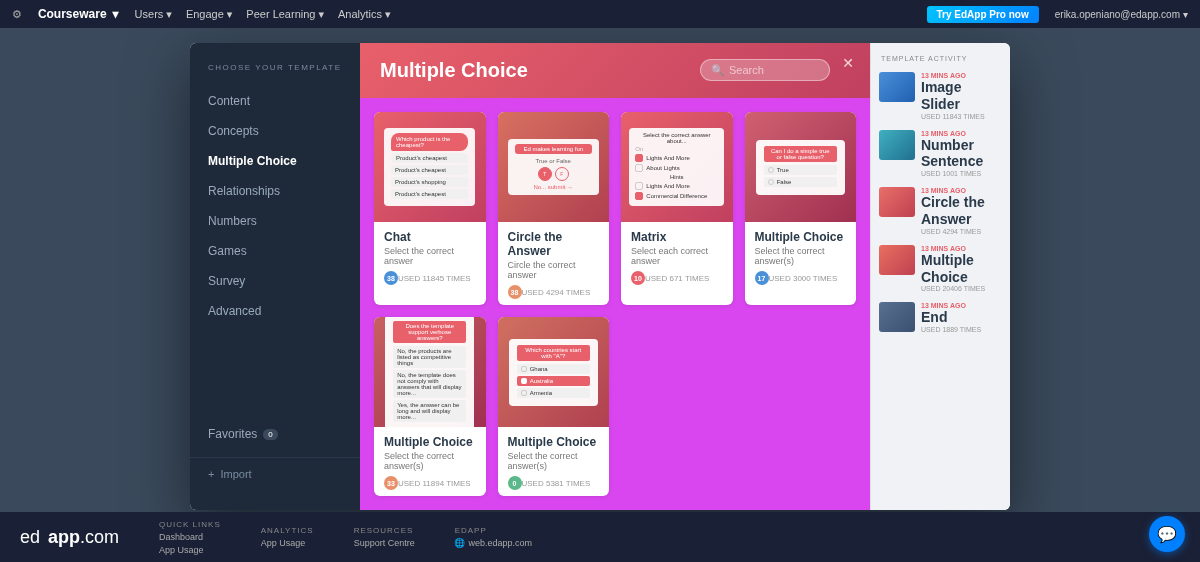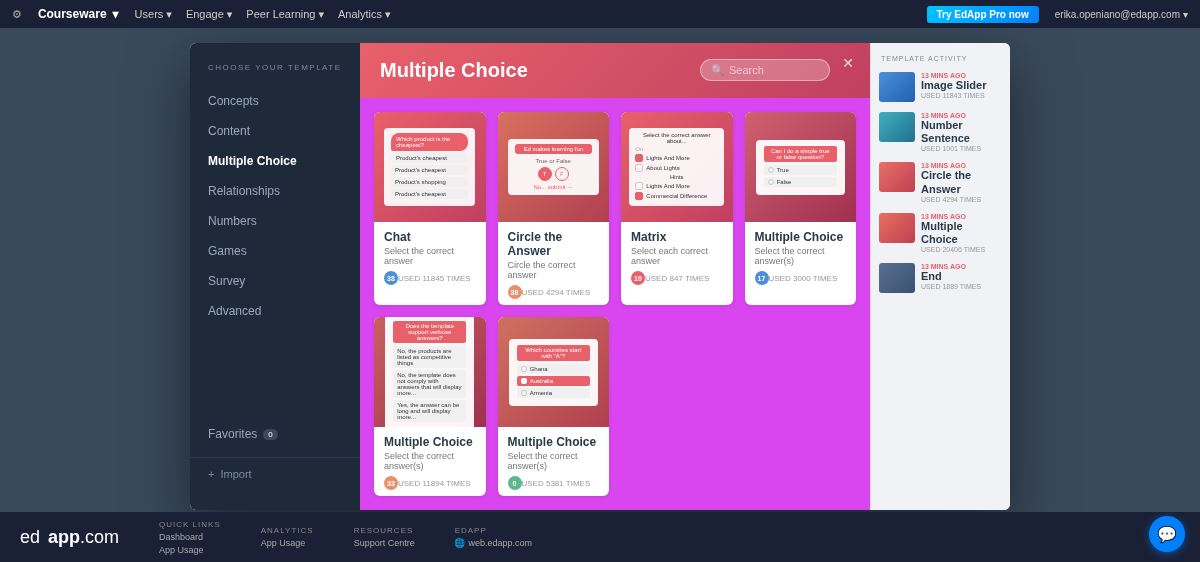--- a/index.html
+++ b/index.html
@@ -388,21 +388,21 @@
     .activity-thumb.steel { background: linear-gradient(135deg, #5a7090, #3a5070); }
     .activity-info { flex: 1; }
     .activity-time {
       color: #e8606a;
       font-size: 7px;
       font-weight: 700;
       text-transform: uppercase;
     }
     .activity-name {
       color: #2a3a4a;
-      font-size: 11px;
+      font-size: 14px;
       font-weight: 600;
       line-height: 1.2;
     }
     .activity-used {
       color: #999;
       font-size: 7px;
     }
 
     
     .card-preview-2 {
@@ -534,22 +534,22 @@
 </nav>
 
 <div class="bg-page"></div>
 
 <div class="modal-overlay">
   <div class="modal">
 
     <div class="modal-sidebar">
       <div class="sidebar-title">Choose Your Template</div>
 
+      <div class="sidebar-item">Content</div>
       <div class="sidebar-item">Concepts</div>
-      <div class="sidebar-item">Content</div>
       <div class="sidebar-item active">Multiple Choice</div>
       <div class="sidebar-item">Relationships</div>
       <div class="sidebar-item">Numbers</div>
       <div class="sidebar-item">Games</div>
       <div class="sidebar-item">Survey</div>
       <div class="sidebar-item">Advanced</div>
 
       <div style="flex:1"></div>
 
       <div class="sidebar-item-favorites">
@@ -644,21 +644,21 @@
                 </div>
               </div>
             </div>
           </div>
           <div class="card-info">
             <div class="card-name">Matrix</div>
             <div class="card-desc">Select each correct answer</div>
             <div class="card-stats">
               <div class="card-stat">
                 <div class="stat-dot red">10</div>
-                <span>USED 847 TIMES</span>
+                <span>USED 671 TIMES</span>
               </div>
             </div>
           </div>
         </div>
 
         <div class="template-card">
           <div class="card-preview" style="background:linear-gradient(135deg,#d06070,#a03050);">
             <div class="card-preview-inner">
               <div class="card-preview-title">Can I do a simple true or false question?</div>
               <div class="card-preview-option" style="display:flex;align-items:center;gap:3px;"><span style="width:6px;height:6px;border-radius:50%;border:1px solid #ccc;display:inline-block;"></span>True</div>

